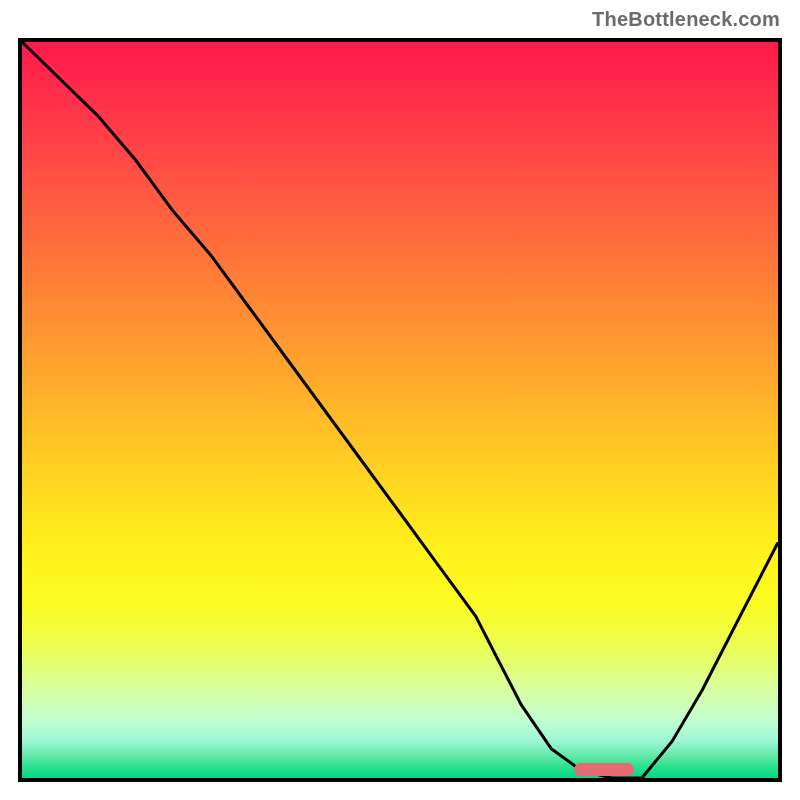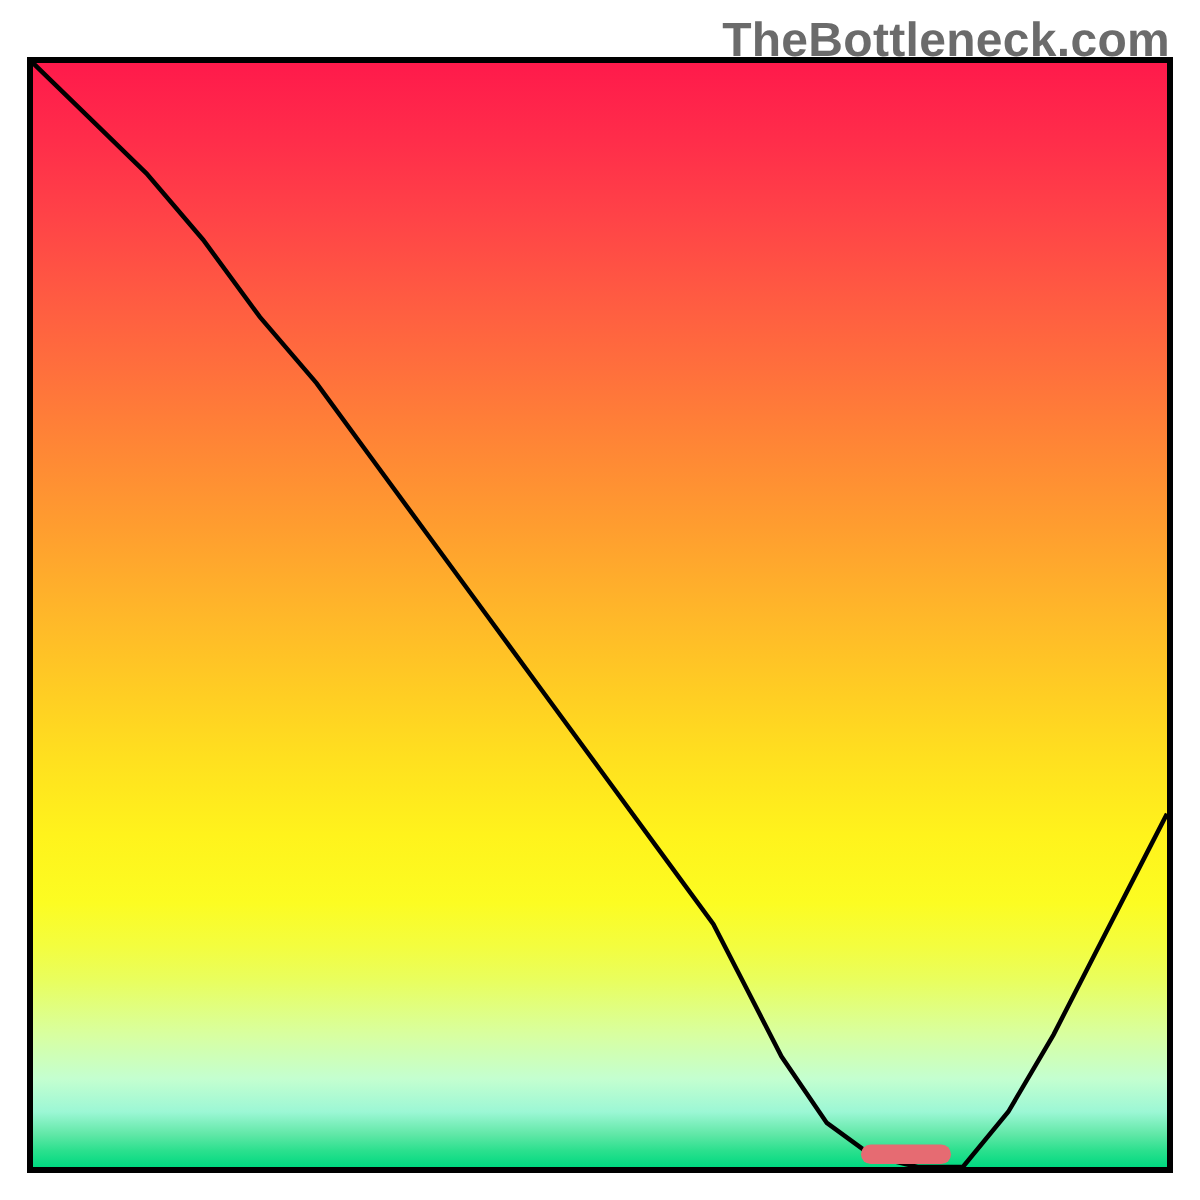--- a/index.html
+++ b/index.html
@@ -55,21 +55,21 @@
     position: absolute;
     inset: 0;
     width: 100%;
     height: 100%;
   }
   .watermark {
     position: absolute;
     top: 8px;
     right: 20px;
     font-family: Arial, Helvetica, sans-serif;
-    font-size: 32px;
+    font-size: 20px;
     font-weight: 600;
     color: #6b6b6b;
     letter-spacing: 0.2px;
   }
   .sweet-spot {
     position: absolute;
     height: 13px;
     border-radius: 7px;
     background: #e66b72;
   }

